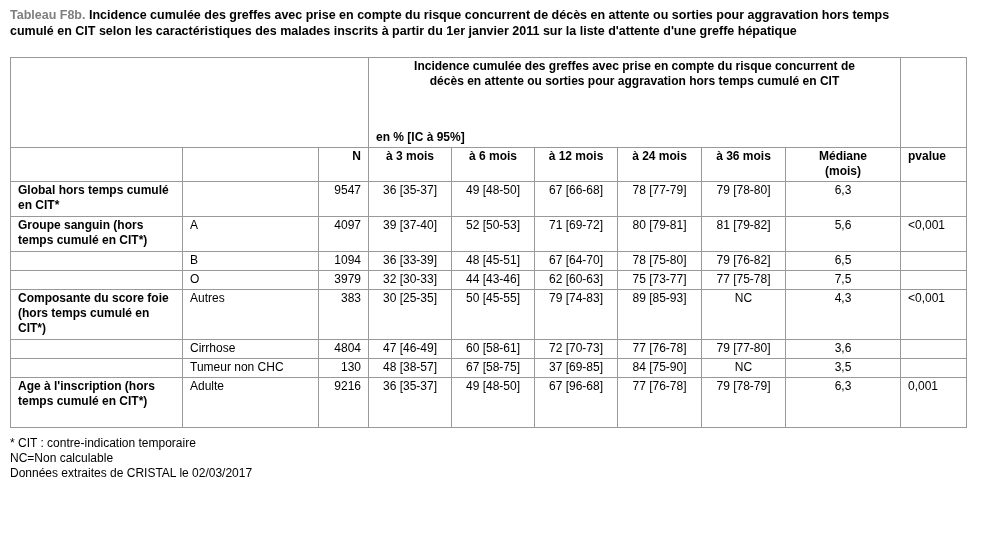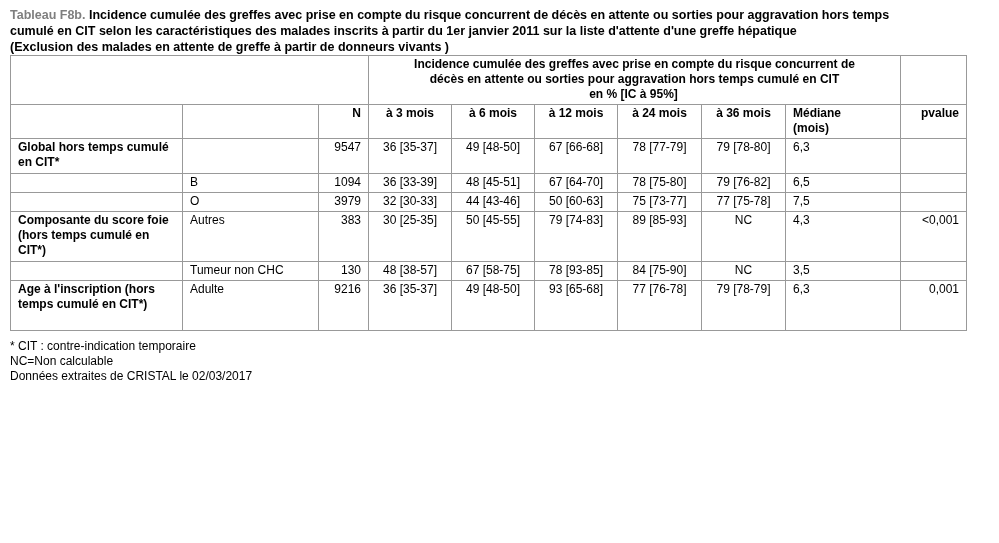--- a/index.html
+++ b/index.html
@@ -15,63 +15,63 @@
     font-family: "Liberation Sans", "DejaVu Sans", sans-serif;
     font-size: 12px;
     color: #000000;
     overflow: hidden;
   }
   
   .title {
     font-weight: bold;
     font-size: 12.5px;
     line-height: 16px;
+    margin-bottom: 18px;
   }
   .t-line { white-space: nowrap; }
   .t-label { color: #7f7f7f; }
   
   table.main {
     border-collapse: collapse;
     table-layout: fixed;
     width: 956px;
   }
   table.main td {
     border: 1px solid #999999;
     vertical-align: top;
     padding: 1px 7px 2px 7px;
     line-height: 15px;
     font-size: 12px;
     overflow: hidden;
   }
   thead td { font-weight: bold; }
   .span-head { padding-top: 2px; padding-bottom: 5px; }
   .sh-c { text-align: center; }
-  .sh-r { text-align: center; padding-right: 2px; }
+  .sh-r { text-align: left; padding-right: 2px; margin-top: 41px; }
   .h-n,  .c-n  { text-align: right; padding-right: 11px; }
   .h-mid,.c-mid{ text-align: center; }
-  .h-med,.c-med{ text-align: left; padding-right: 9px; }
-  .h-pv, .c-pv { text-align: right; }
+  .h-med,.c-med{ text-align: center; padding-right: 9px; }
+  .h-pv, .c-pv { text-align: left; }
   .c-group { font-weight: bold; }
   tr.r1 td { height: 15px; }
   tr.r2 td { height: 31px; }
   tr.r3 td { height: 46px; }
   
   .footnotes {
     margin-top: 8px;
     line-height: 15px;
     font-size: 12px;
   }
 </style>
 </head>
 <body>
 
 <div class="title">
   <div class="t-line"><span class="t-label">Tableau F8b.</span> <span>Incidence cumulée des greffes avec prise en compte du risque concurrent de décès en attente ou sorties pour aggravation hors temps</span></div>
   <div class="t-line">cumulé en CIT selon les caractéristiques des malades inscrits à partir du 1er janvier 2011 sur la liste d'attente d'une greffe hépatique</div>
-  <div class="t-line">(Exclusion des malades en attente de greffe à partir de donneurs vivants )</div>
 </div>
 
 <table class="main">
   <colgroup>
     <col style="width:172px">
     <col style="width:136px">
     <col style="width:50px">
     <col style="width:83px">
     <col style="width:83px">
     <col style="width:83px">
@@ -112,75 +112,99 @@
         <td class="c-cat"></td>
         <td class="c-n">9547</td>
         <td class="c-mid">36 [35-37]</td>
         <td class="c-mid">49 [48-50]</td>
         <td class="c-mid">67 [66-68]</td>
         <td class="c-mid">78 [77-79]</td>
         <td class="c-mid">79 [78-80]</td>
         <td class="c-med">6,3</td>
         <td class="c-pv"></td>
       </tr>
+      <tr class="r2">
+        <td class="c-group">Groupe sanguin (hors temps cumulé en CIT*)</td>
+        <td class="c-cat">A</td>
+        <td class="c-n">4097</td>
+        <td class="c-mid">39 [37-40]</td>
+        <td class="c-mid">52 [50-53]</td>
+        <td class="c-mid">71 [69-72]</td>
+        <td class="c-mid">80 [79-81]</td>
+        <td class="c-mid">81 [79-82]</td>
+        <td class="c-med">5,6</td>
+        <td class="c-pv">&lt;0,001</td>
+      </tr>
       <tr class="r1">
         <td class="c-group"></td>
         <td class="c-cat">B</td>
         <td class="c-n">1094</td>
         <td class="c-mid">36 [33-39]</td>
         <td class="c-mid">48 [45-51]</td>
         <td class="c-mid">67 [64-70]</td>
         <td class="c-mid">78 [75-80]</td>
         <td class="c-mid">79 [76-82]</td>
         <td class="c-med">6,5</td>
         <td class="c-pv"></td>
       </tr>
       <tr class="r1">
         <td class="c-group"></td>
         <td class="c-cat">O</td>
         <td class="c-n">3979</td>
         <td class="c-mid">32 [30-33]</td>
         <td class="c-mid">44 [43-46]</td>
-        <td class="c-mid">50 [60-63]</td>
+        <td class="c-mid">62 [60-63]</td>
         <td class="c-mid">75 [73-77]</td>
         <td class="c-mid">77 [75-78]</td>
         <td class="c-med">7,5</td>
         <td class="c-pv"></td>
       </tr>
       <tr class="r3">
         <td class="c-group">Composante du score foie (hors temps cumulé en CIT*)</td>
         <td class="c-cat">Autres</td>
         <td class="c-n">383</td>
         <td class="c-mid">30 [25-35]</td>
         <td class="c-mid">50 [45-55]</td>
         <td class="c-mid">79 [74-83]</td>
         <td class="c-mid">89 [85-93]</td>
         <td class="c-mid">NC</td>
         <td class="c-med">4,3</td>
         <td class="c-pv">&lt;0,001</td>
       </tr>
       <tr class="r1">
         <td class="c-group"></td>
+        <td class="c-cat">Cirrhose</td>
+        <td class="c-n">4804</td>
+        <td class="c-mid">47 [46-49]</td>
+        <td class="c-mid">60 [58-61]</td>
+        <td class="c-mid">72 [70-73]</td>
+        <td class="c-mid">77 [76-78]</td>
+        <td class="c-mid">79 [77-80]</td>
+        <td class="c-med">3,6</td>
+        <td class="c-pv"></td>
+      </tr>
+      <tr class="r1">
+        <td class="c-group"></td>
         <td class="c-cat">Tumeur non CHC</td>
         <td class="c-n">130</td>
         <td class="c-mid">48 [38-57]</td>
         <td class="c-mid">67 [58-75]</td>
-        <td class="c-mid">78 [93-85]</td>
+        <td class="c-mid">37 [69-85]</td>
         <td class="c-mid">84 [75-90]</td>
         <td class="c-mid">NC</td>
         <td class="c-med">3,5</td>
         <td class="c-pv"></td>
       </tr>
       <tr class="r3">
         <td class="c-group">Age à l'inscription (hors temps cumulé en CIT*)</td>
         <td class="c-cat">Adulte</td>
         <td class="c-n">9216</td>
         <td class="c-mid">36 [35-37]</td>
         <td class="c-mid">49 [48-50]</td>
-        <td class="c-mid">93 [65-68]</td>
+        <td class="c-mid">67 [96-68]</td>
         <td class="c-mid">77 [76-78]</td>
         <td class="c-mid">79 [78-79]</td>
         <td class="c-med">6,3</td>
         <td class="c-pv">0,001</td>
       </tr>
     </tbody>
 </table>
 
 <div class="footnotes">
   <div>* CIT : contre-indication temporaire</div>

